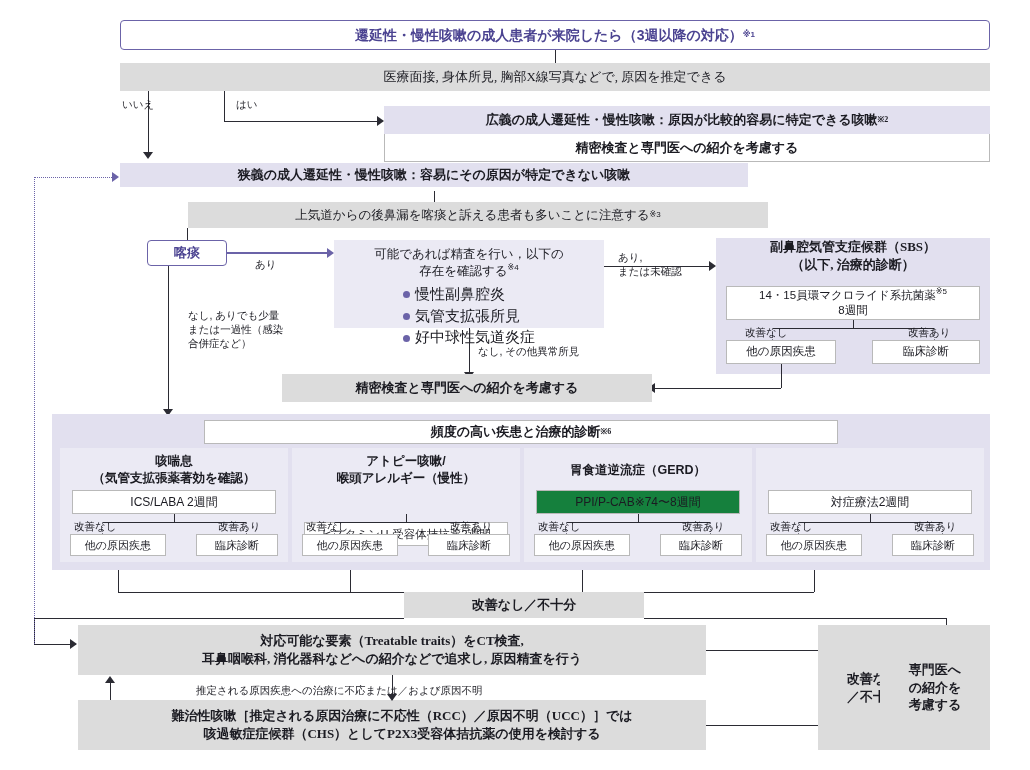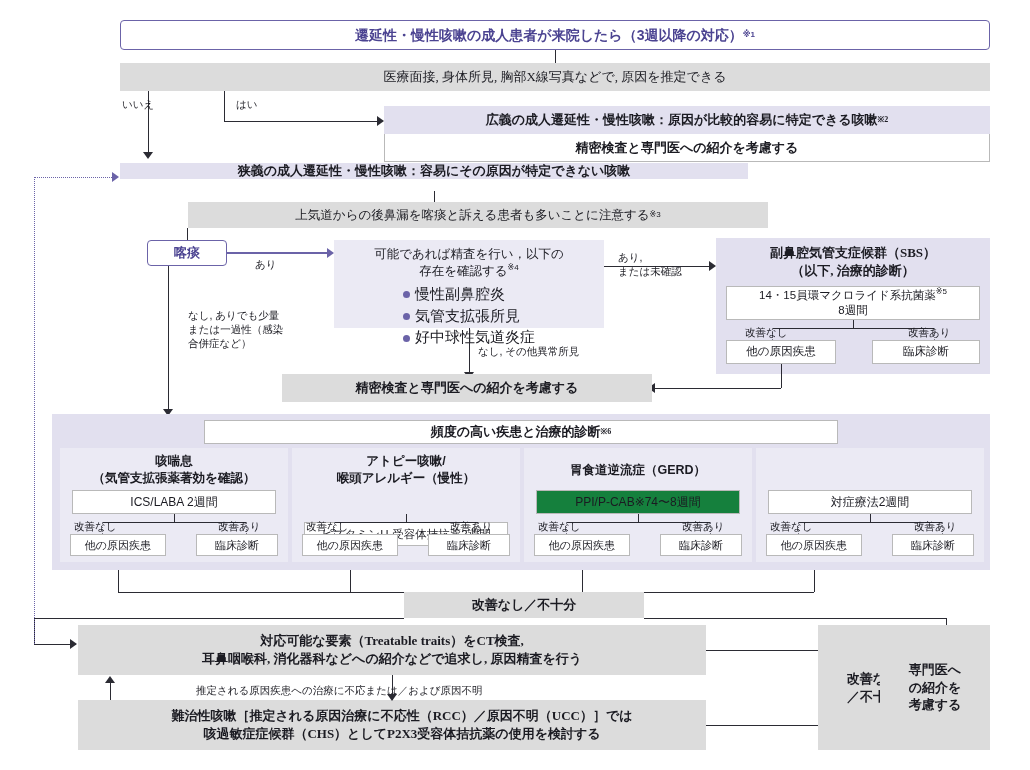--- a/index.html
+++ b/index.html
@@ -65,21 +65,21 @@
   <div class="lbl" style="left:122px;top:98px;">いいえ</div>
 
   <div class="box lav t13 bold" style="left:384px;top:106px;width:606px;height:28px;">
     <span>広義の成人遷延性・慢性咳嗽：原因が比較的容易に特定できる咳嗽</span>
       <span class="sup">※2</span>
   </div>
   <div class="box white bd-gray t13 bold" style="left:384px;top:134px;width:606px;height:28px;border-top:none;">
     <span>精密検査と専門医への紹介を考慮する</span>
   </div>
 
-  <div class="box lav t13 bold" style="left:120px;top:163px;width:628px;height:16px;">
+  <div class="box lav t13 bold" style="left:120px;top:163px;width:628px;height:24px;">
     <span>狭義の成人遷延性・慢性咳嗽：容易にその原因が特定できない咳嗽</span>
   </div>
 
   <div class="doth" style="left:34px;top:177px;width:78px;"></div>
   <div class="arrow ar-right-p" style="left:112px;top:172px;"></div>
 
   <div class="line v" style="left:434px;top:191px;height:11px;"></div>
 
   <div class="box gray t12" style="left:188px;top:202px;width:580px;height:26px;">
     <span>上気道からの後鼻漏を喀痰と訴える患者も多いことに注意する</span>
@@ -113,21 +113,21 @@
 
   <div class="line h" style="left:604px;top:266px;width:105px;"></div>
   <div class="arrow ar-right" style="left:709px;top:261px;"></div>
   <div class="lbl" style="left:618px;top:251px;white-space:pre;line-height:1.3;">あり,
 または未確認</div>
 
   <div class="line v" style="left:469px;top:328px;height:48px;"></div>
   <div class="arrow ar-down" style="left:464px;top:372px;"></div>
   <div class="lbl" style="left:478px;top:345px;">なし, その他異常所見</div>
 
-  <div class="box lav" style="left:716px;top:238px;width:274px;height:136px;flex-direction:column;justify-content:flex-start;padding-top:6px;">
+  <div class="box lav" style="left:716px;top:238px;width:274px;height:136px;flex-direction:column;justify-content:flex-start;">
     <div class="t13 bold" style="white-space:pre-line;">副鼻腔気管支症候群（SBS）
 （以下, 治療的診断）</div>
   </div>
   <div class="box white bd-gray t11" style="left:726px;top:286px;width:254px;height:34px;flex-direction:column;">
     <div><span>14・15員環マクロライド系抗菌薬</span><span class="sup">※5</span></div>
     <div>8週間</div>
   </div>
 
   <div class="line v" style="left:853px;top:320px;height:8px;"></div>
   <div class="line h" style="left:772px;top:328px;width:162px;"></div>

